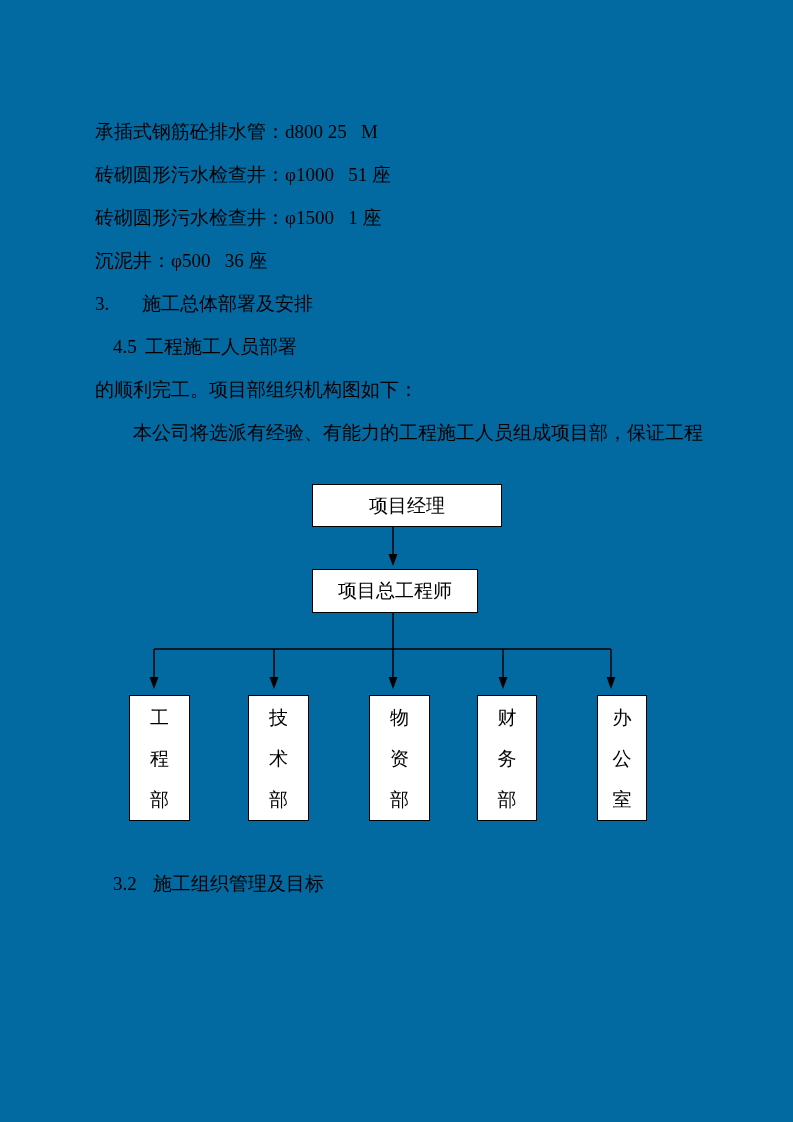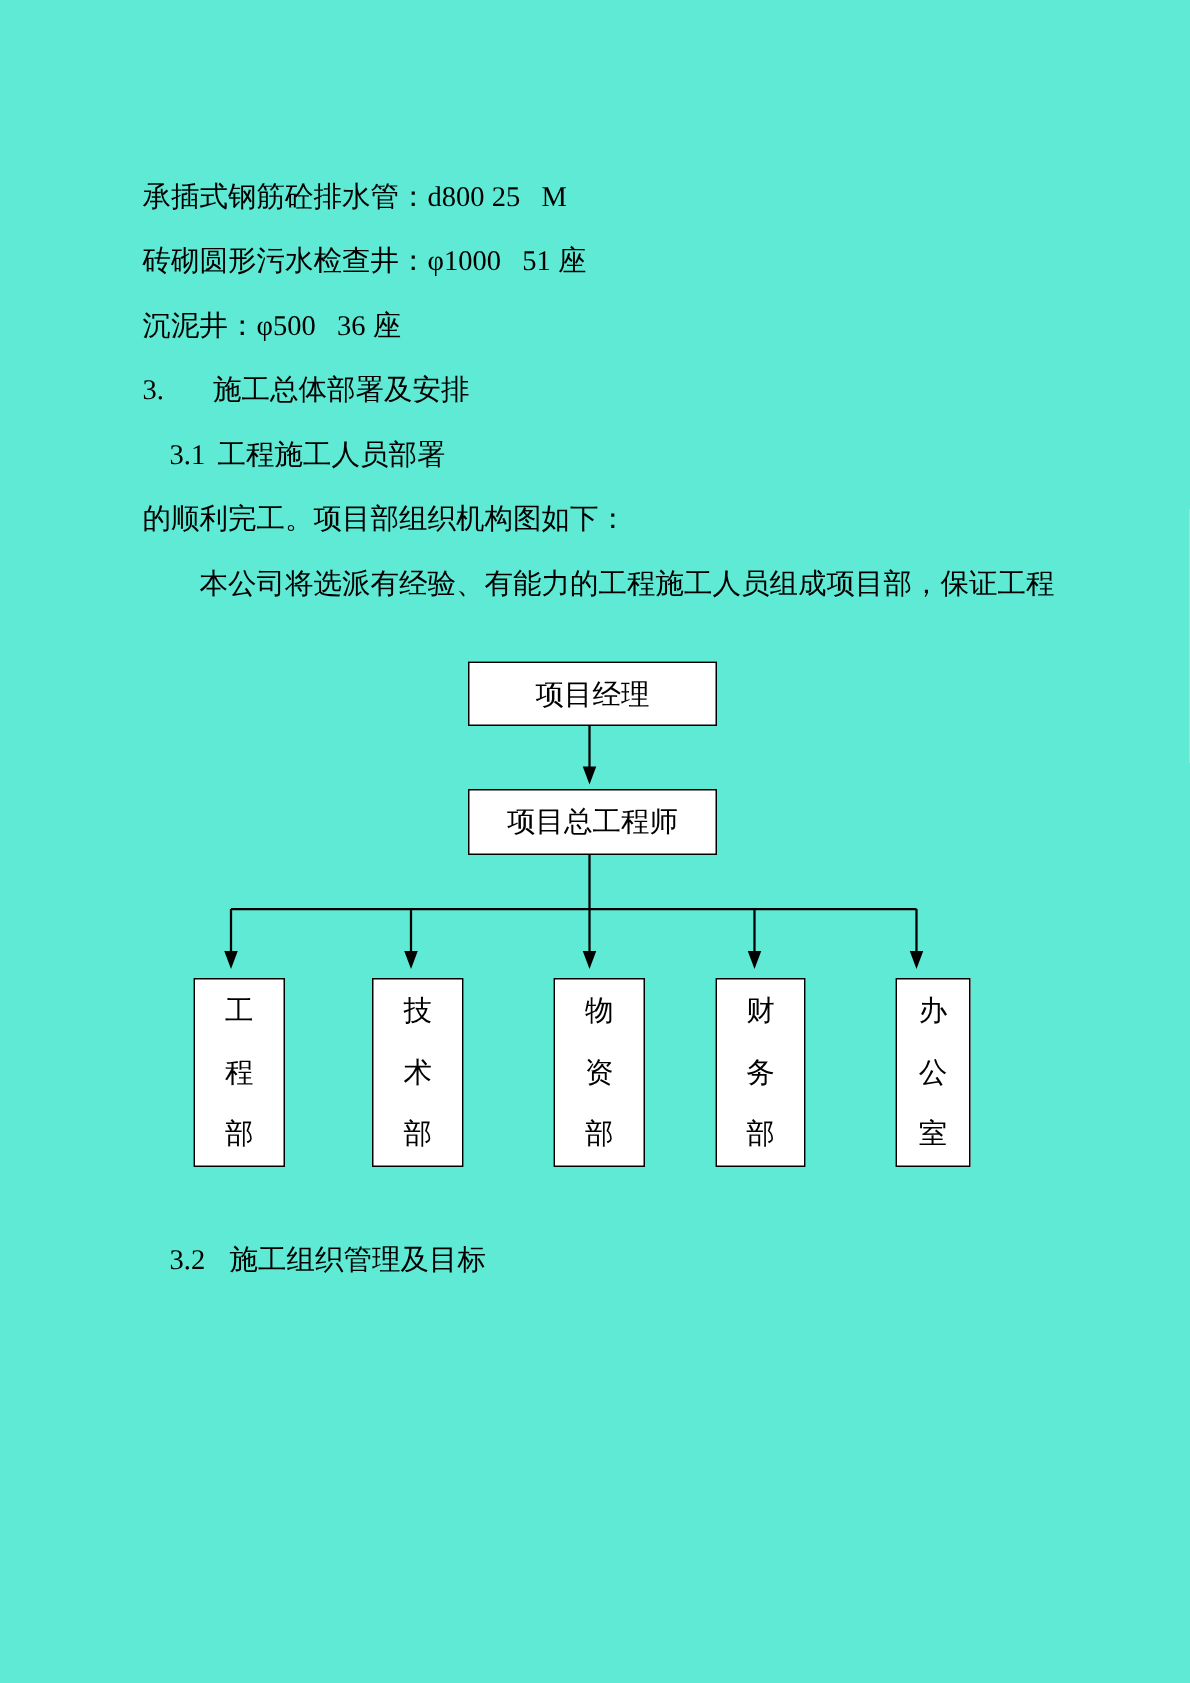--- a/index.html
+++ b/index.html
@@ -4,21 +4,21 @@
 <style>
   html, body { margin: 0; padding: 0; }
   body {
     width: 793px; height: 1122px;
     background: #ffffff;
     font-family: "Liberation Serif", "DejaVu Serif", serif;
   }
   .page {
     position: relative;
     width: 793px; height: 1122px;
-    background: #5eead4;
+    background: #0369a1;
     overflow: hidden;
     color: #000000;
   }
   .content {
     padding: 110px 93px 0 95px;
     font-size: 19px;
     line-height: 43px;
   }
   .spec-line {
     white-space: pre;
@@ -49,21 +49,21 @@
     position: absolute;
     box-sizing: border-box;
     border: 1.5px solid #000;
     background: #ffffff;
     display: flex;
     align-items: center;
     justify-content: center;
     z-index: 1;
     font-size: 19px;
   }
-  .level1 { left: 217px; top: 30px;  width: 166px; height: 43px; }
+  .level1 { left: 217px; top: 30px;  width: 190px; height: 43px; }
   .level2 { left: 217px; top: 115px; width: 166px; height: 44px; }
   .dept {
     top: 241px; width: 61px; height: 126px;
     flex-direction: column;
     justify-content: center;
     gap: 22px;
   }
   .dept span { display: block; line-height: 19px; }
   .d1 { left: 34px; }
   .d2 { left: 153px; }
@@ -72,28 +72,29 @@
   .d5 { left: 502px; width: 50px; }
 </style>
 </head>
 <body>
 
 <div class="page">
   <div class="content">
 
     <div class="spec-line">承插式钢筋砼排水管：d800 25   M</div>
     <div class="spec-line">砖砌圆形污水检查井：φ1000   51 座</div>
+    <div class="spec-line">砖砌圆形污水检查井：φ1500   1 座</div>
     <div class="spec-line">沉泥井：φ500   36 座</div>
 
     <div class="heading h3">
       <span class="num">3.</span><span>施工总体部署及安排</span>
     </div>
 
     <div class="heading h31">
-      <span class="num">3.1</span><span>工程施工人员部署</span>
+      <span class="num">4.5</span><span>工程施工人员部署</span>
     </div>
 
     <div class="para-line">的顺利完工。项目部组织机构图如下：</div>
     <div class="para-line indent">本公司将选派有经验、有能力的工程施工人员组成项目部，保证工程</div>
 
 
     <div class="chart">
       <svg class="connectors" width="605" height="408" viewBox="0 0 605 408">
         <g stroke-width="1.5" fill="none" stroke="#000000">
           <line x1="298" y1="73" x2="298" y2="104"></line>

